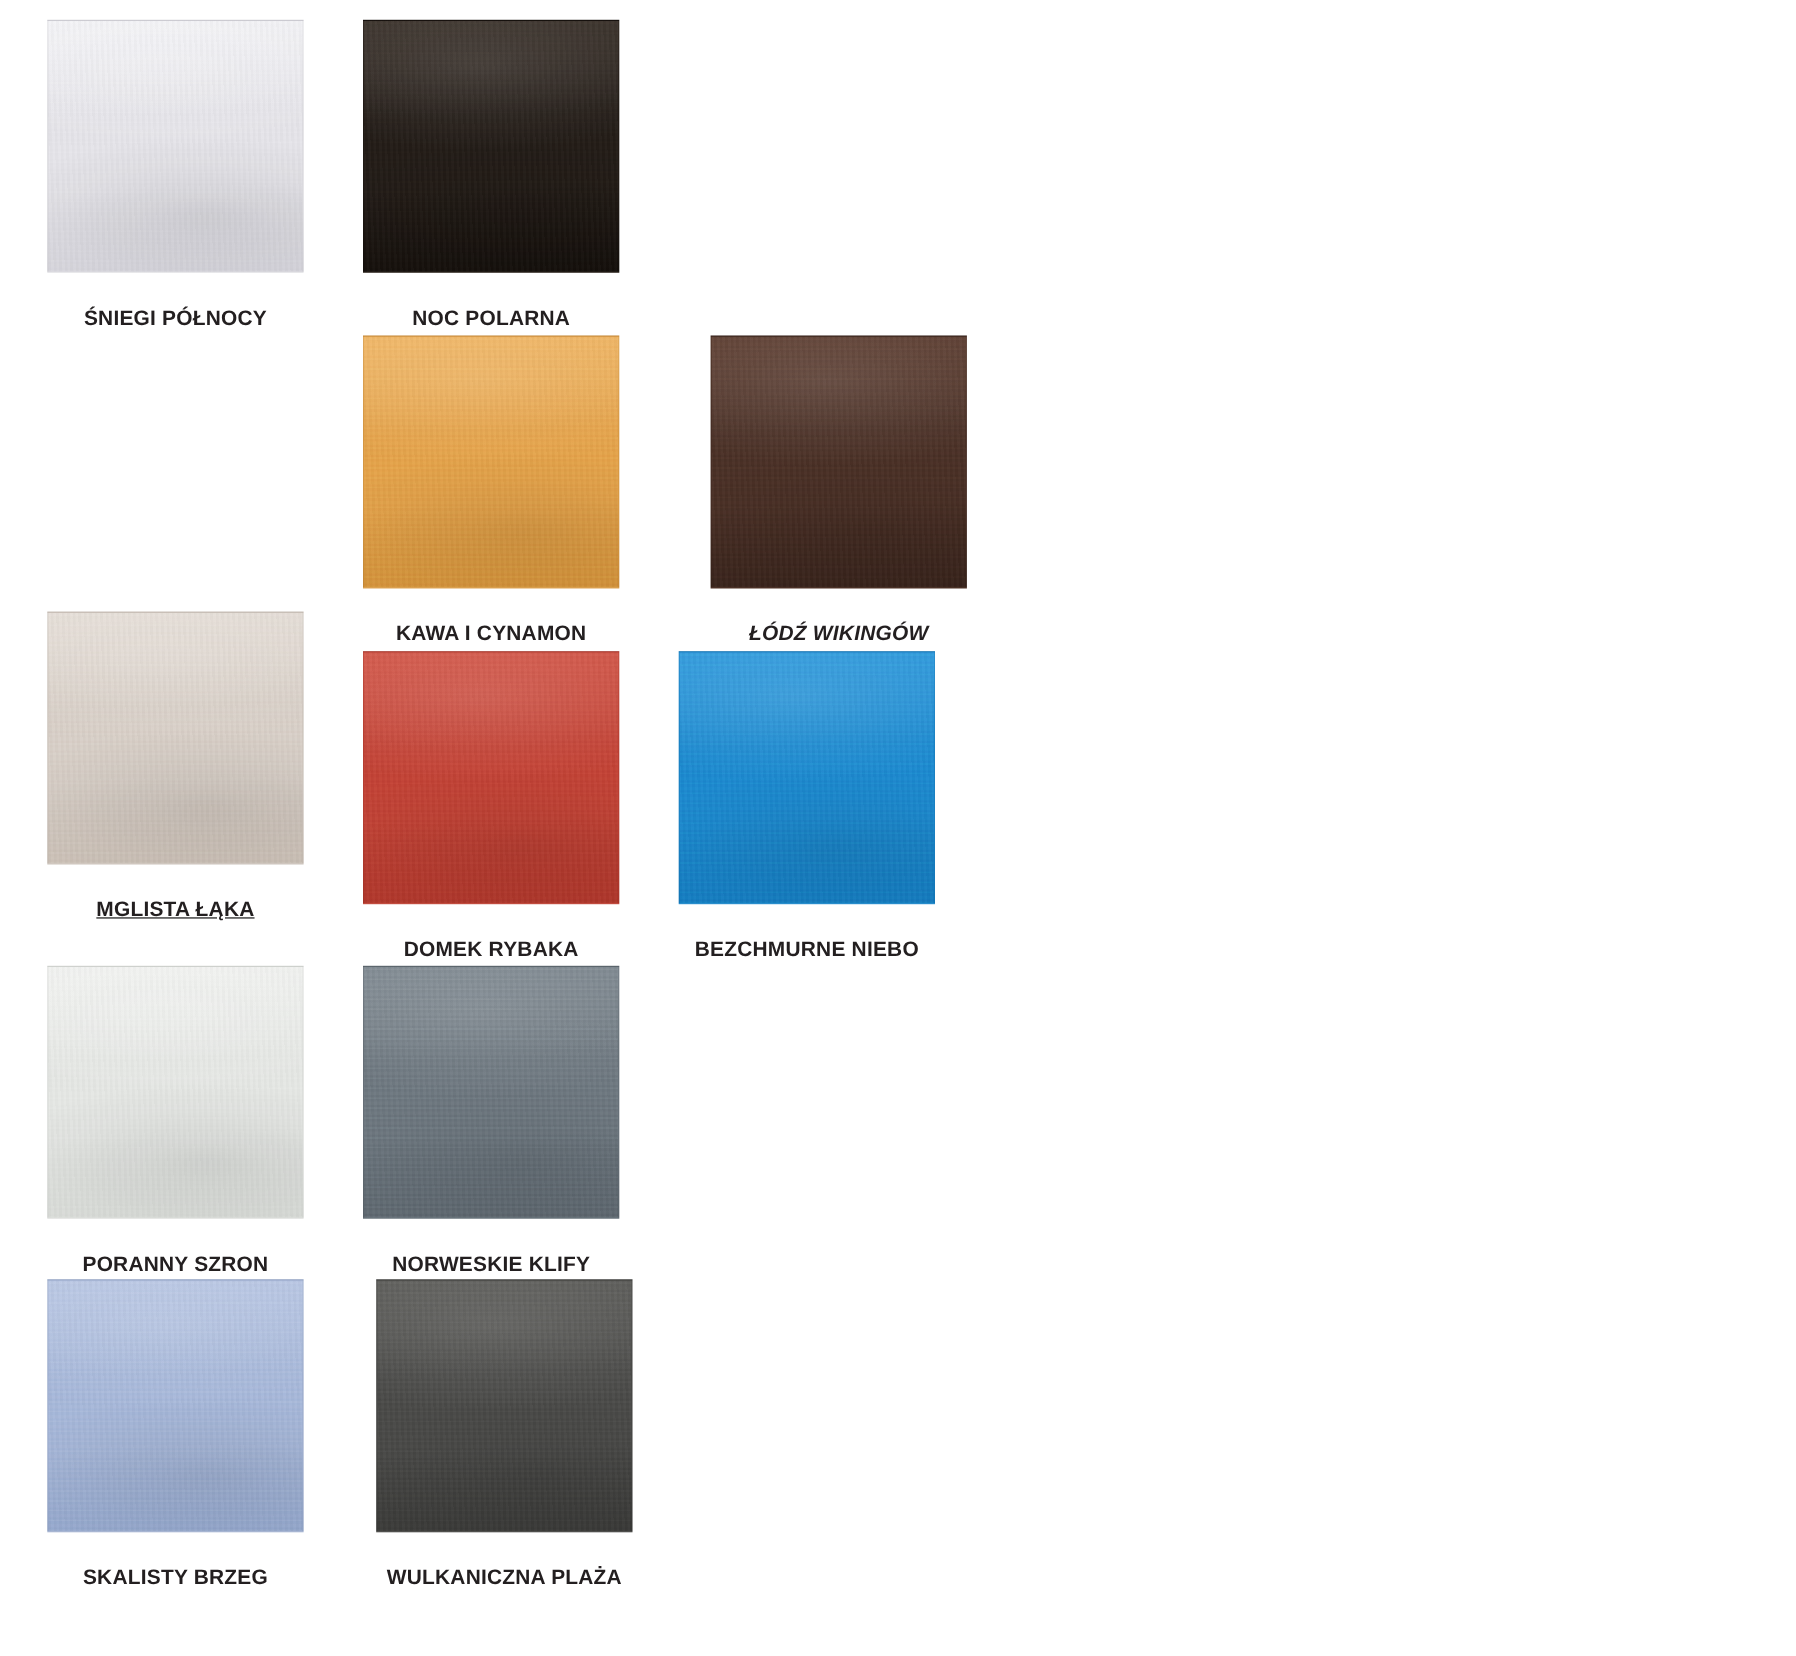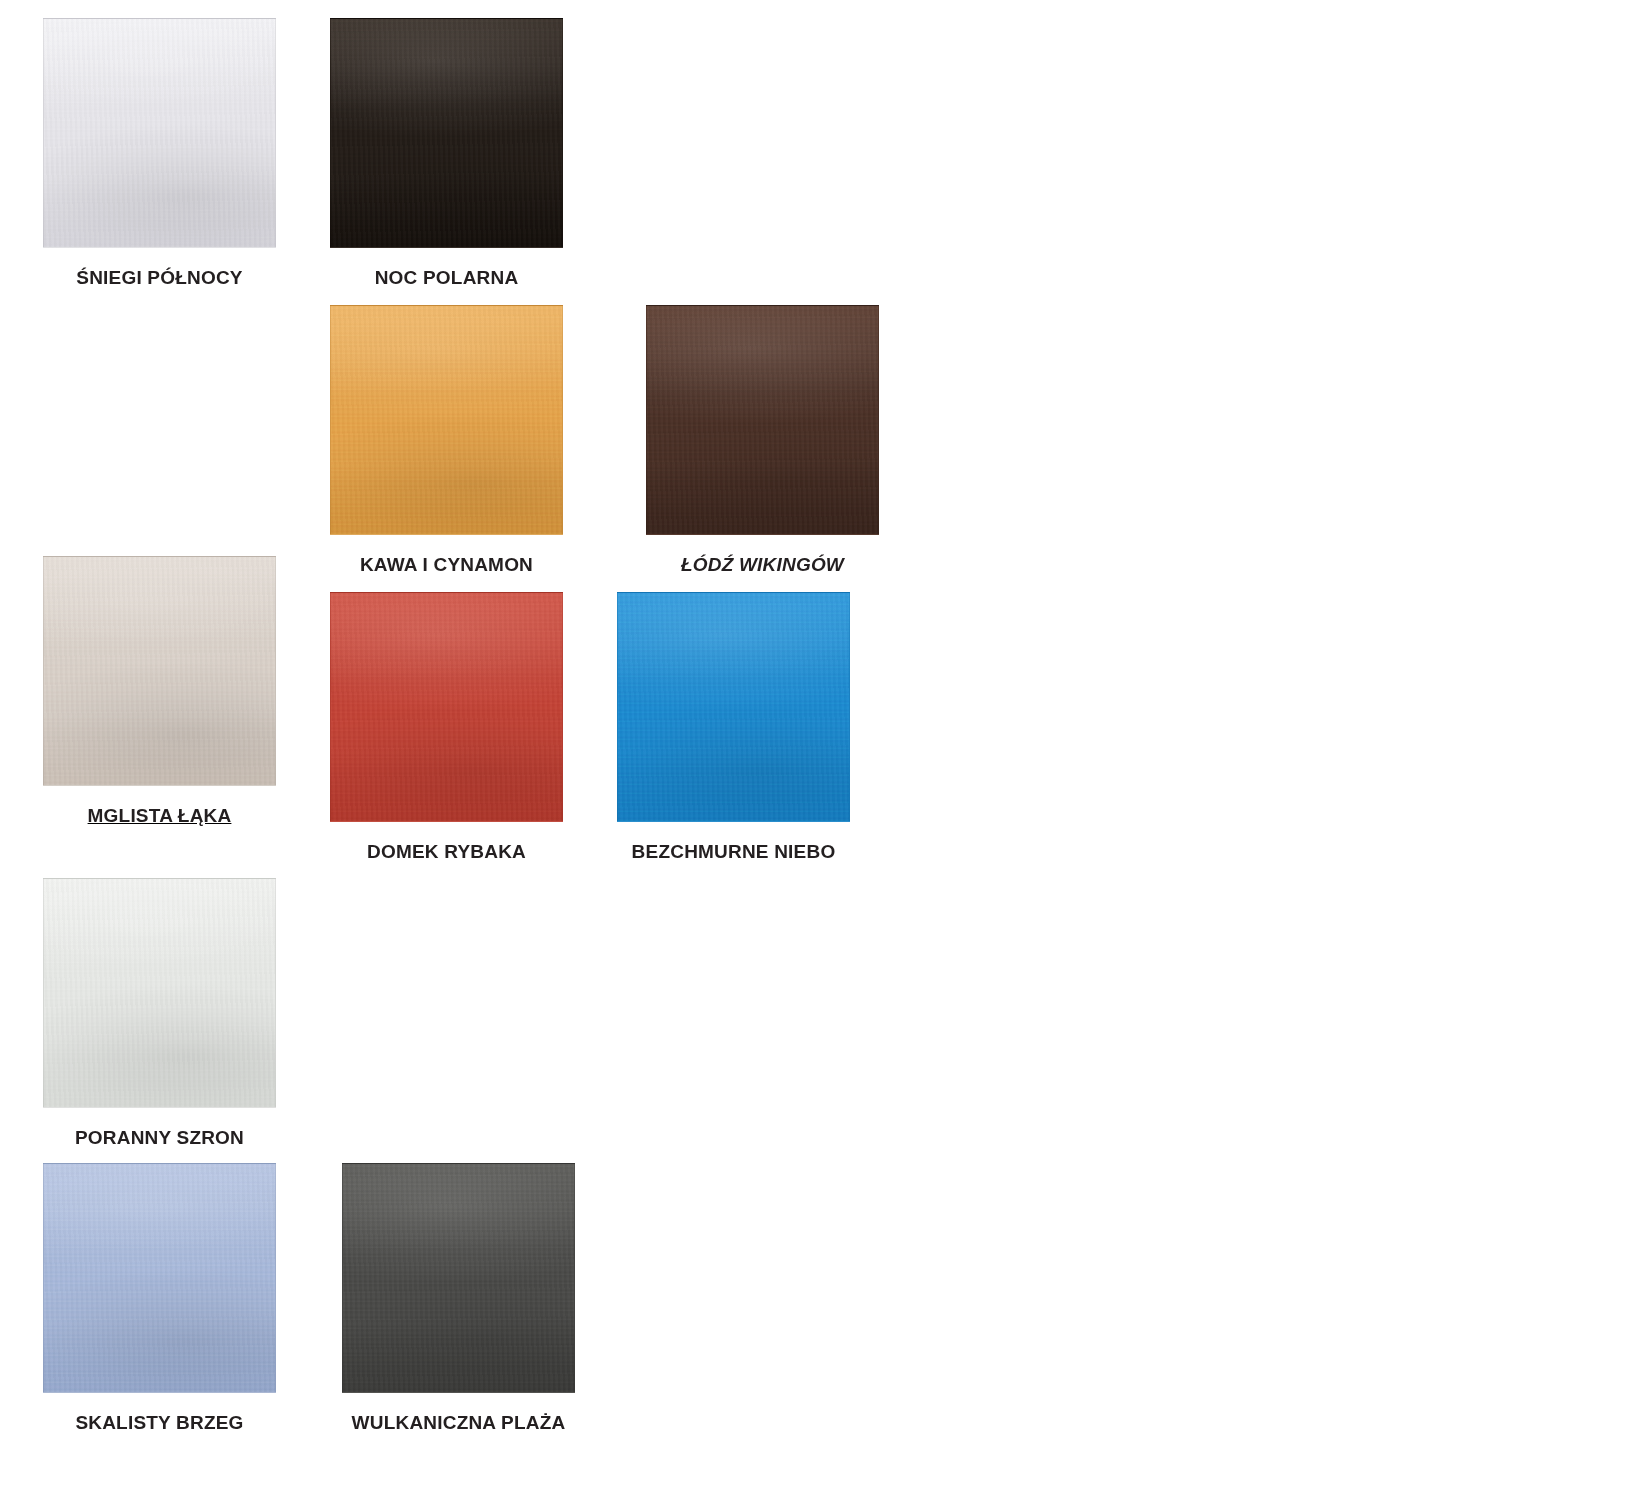--- a/index.html
+++ b/index.html
@@ -75,21 +75,21 @@
   }
 
   .swatch-label {
     width: 233px;
     text-align: center;
     font-family: "Liberation Sans", sans-serif;
     font-weight: bold;
     font-size: 19px;
     letter-spacing: 0.2px;
     color: #231f20;
-    margin-top: 20px;
+    margin-top: 32px;
     white-space: nowrap;
     line-height: 1.1;
   }
 </style>
 </head>
 <body>
 
 <div id="palette-grid">
     <div class="swatch-cell" style="left: 43px; top: 18px;">
       <div class="swatch-chip" style="background: linear-gradient(178deg, rgb(244, 244, 247) 0%, rgb(230, 229, 234) 38%, rgb(230, 229, 234) 66%, rgb(214, 213, 220) 100%);">
@@ -140,20 +140,27 @@
       </div>
       <div class="swatch-label">BEZCHMURNE NIEBO</div>
     </div>
     <div class="swatch-cell" style="left: 43px; top: 878px;">
       <div class="swatch-chip" style="background: linear-gradient(178deg, rgb(242, 243, 241) 0%, rgb(230, 232, 229) 38%, rgb(230, 232, 229) 66%, rgb(217, 220, 216) 100%);">
         <div class="grain"></div>
         <div class="grain2"></div>
       </div>
       <div class="swatch-label">PORANNY SZRON</div>
     </div>
+    <div class="swatch-cell" style="left: 330px; top: 878px;">
+      <div class="swatch-chip" style="background: linear-gradient(178deg, rgb(128, 138, 146) 0%, rgb(110, 120, 128) 38%, rgb(110, 120, 128) 66%, rgb(94, 104, 112) 100%);">
+        <div class="grain"></div>
+        <div class="grain2"></div>
+      </div>
+      <div class="swatch-label">NORWESKIE KLIFY</div>
+    </div>
     <div class="swatch-cell" style="left: 43px; top: 1163px;">
       <div class="swatch-chip" style="background: linear-gradient(178deg, rgb(185, 199, 228) 0%, rgb(167, 184, 218) 38%, rgb(167, 184, 218) 66%, rgb(149, 168, 205) 100%);">
         <div class="grain"></div>
         <div class="grain2"></div>
       </div>
       <div class="swatch-label">SKALISTY BRZEG</div>
     </div>
     <div class="swatch-cell" style="left: 342px; top: 1163px;">
       <div class="swatch-chip" style="background: linear-gradient(178deg, rgb(92, 92, 89) 0%, rgb(74, 74, 72) 38%, rgb(74, 74, 72) 66%, rgb(58, 58, 56) 100%);">
         <div class="grain"></div>

